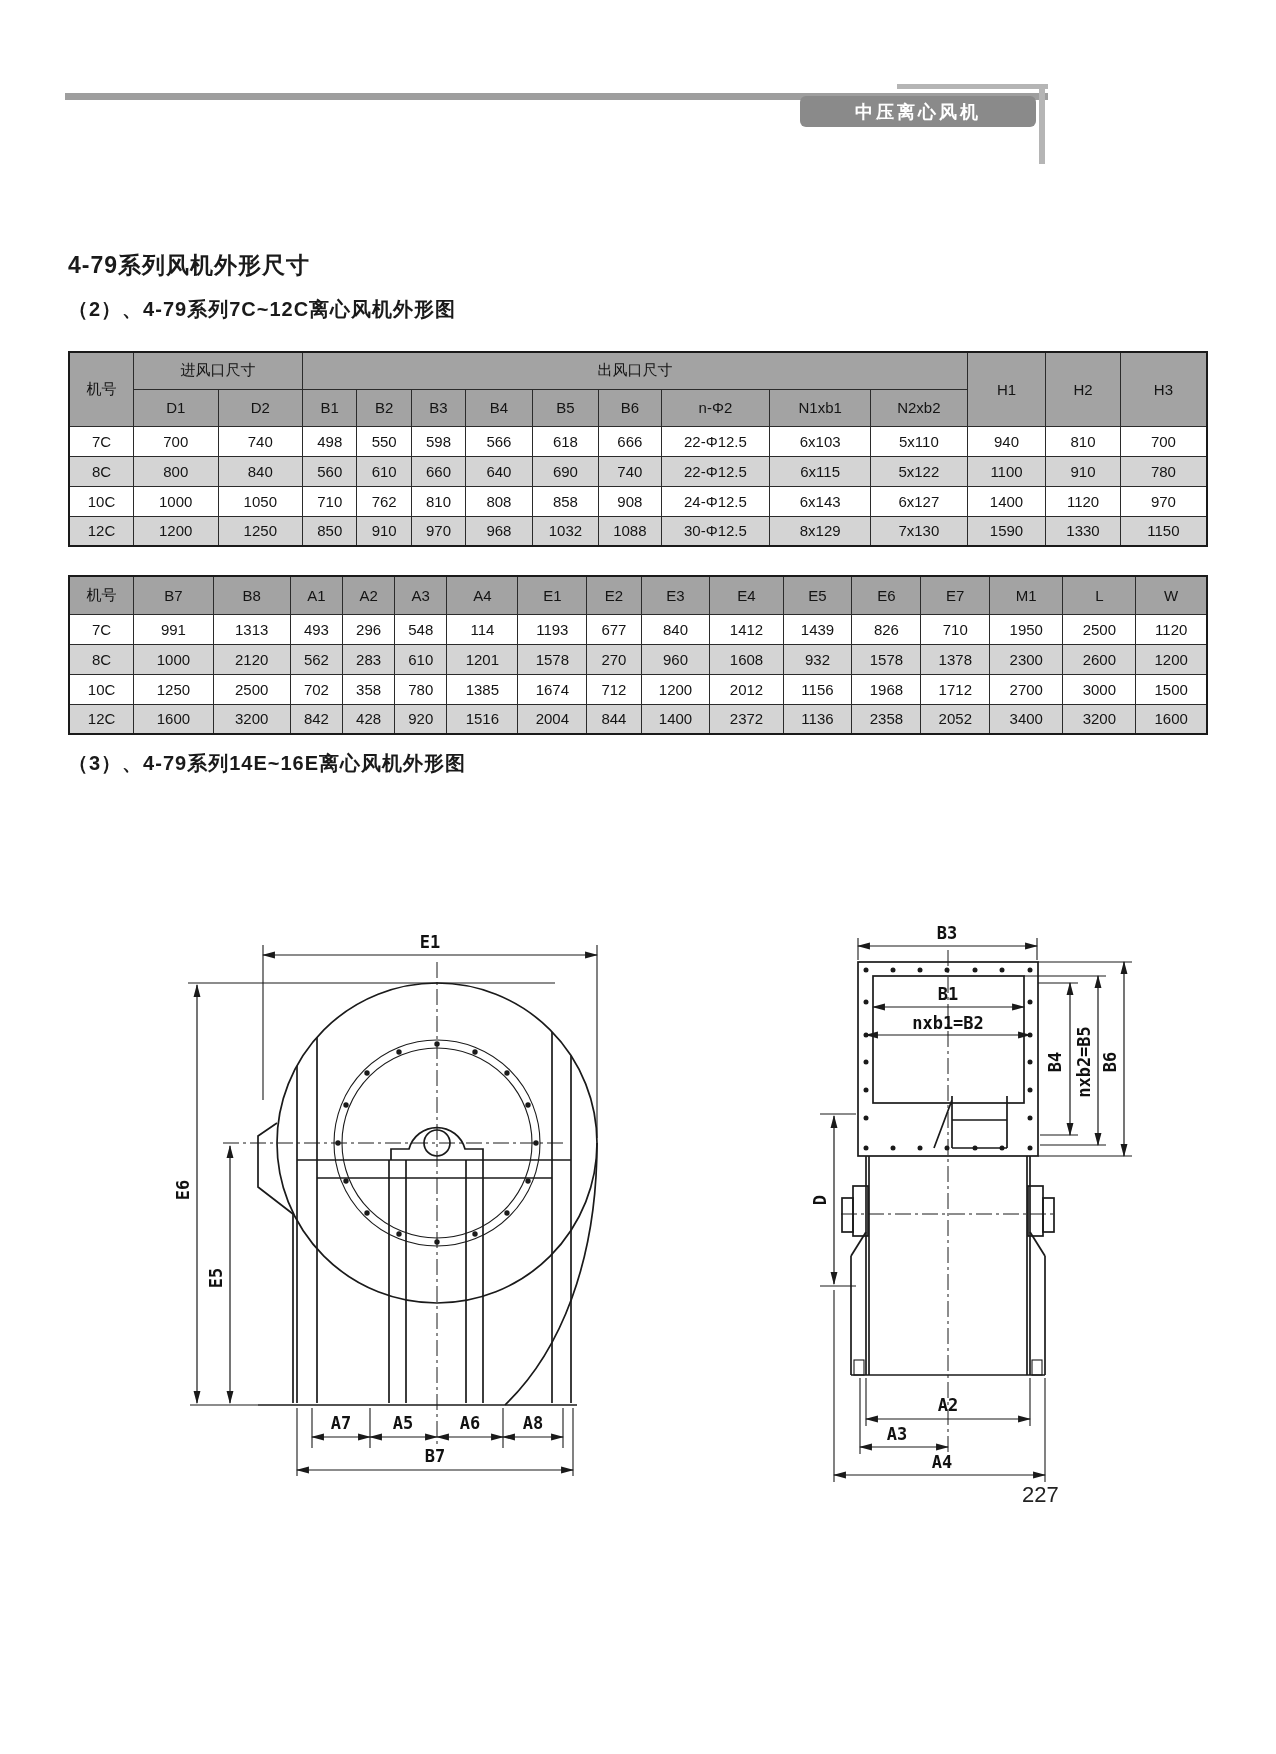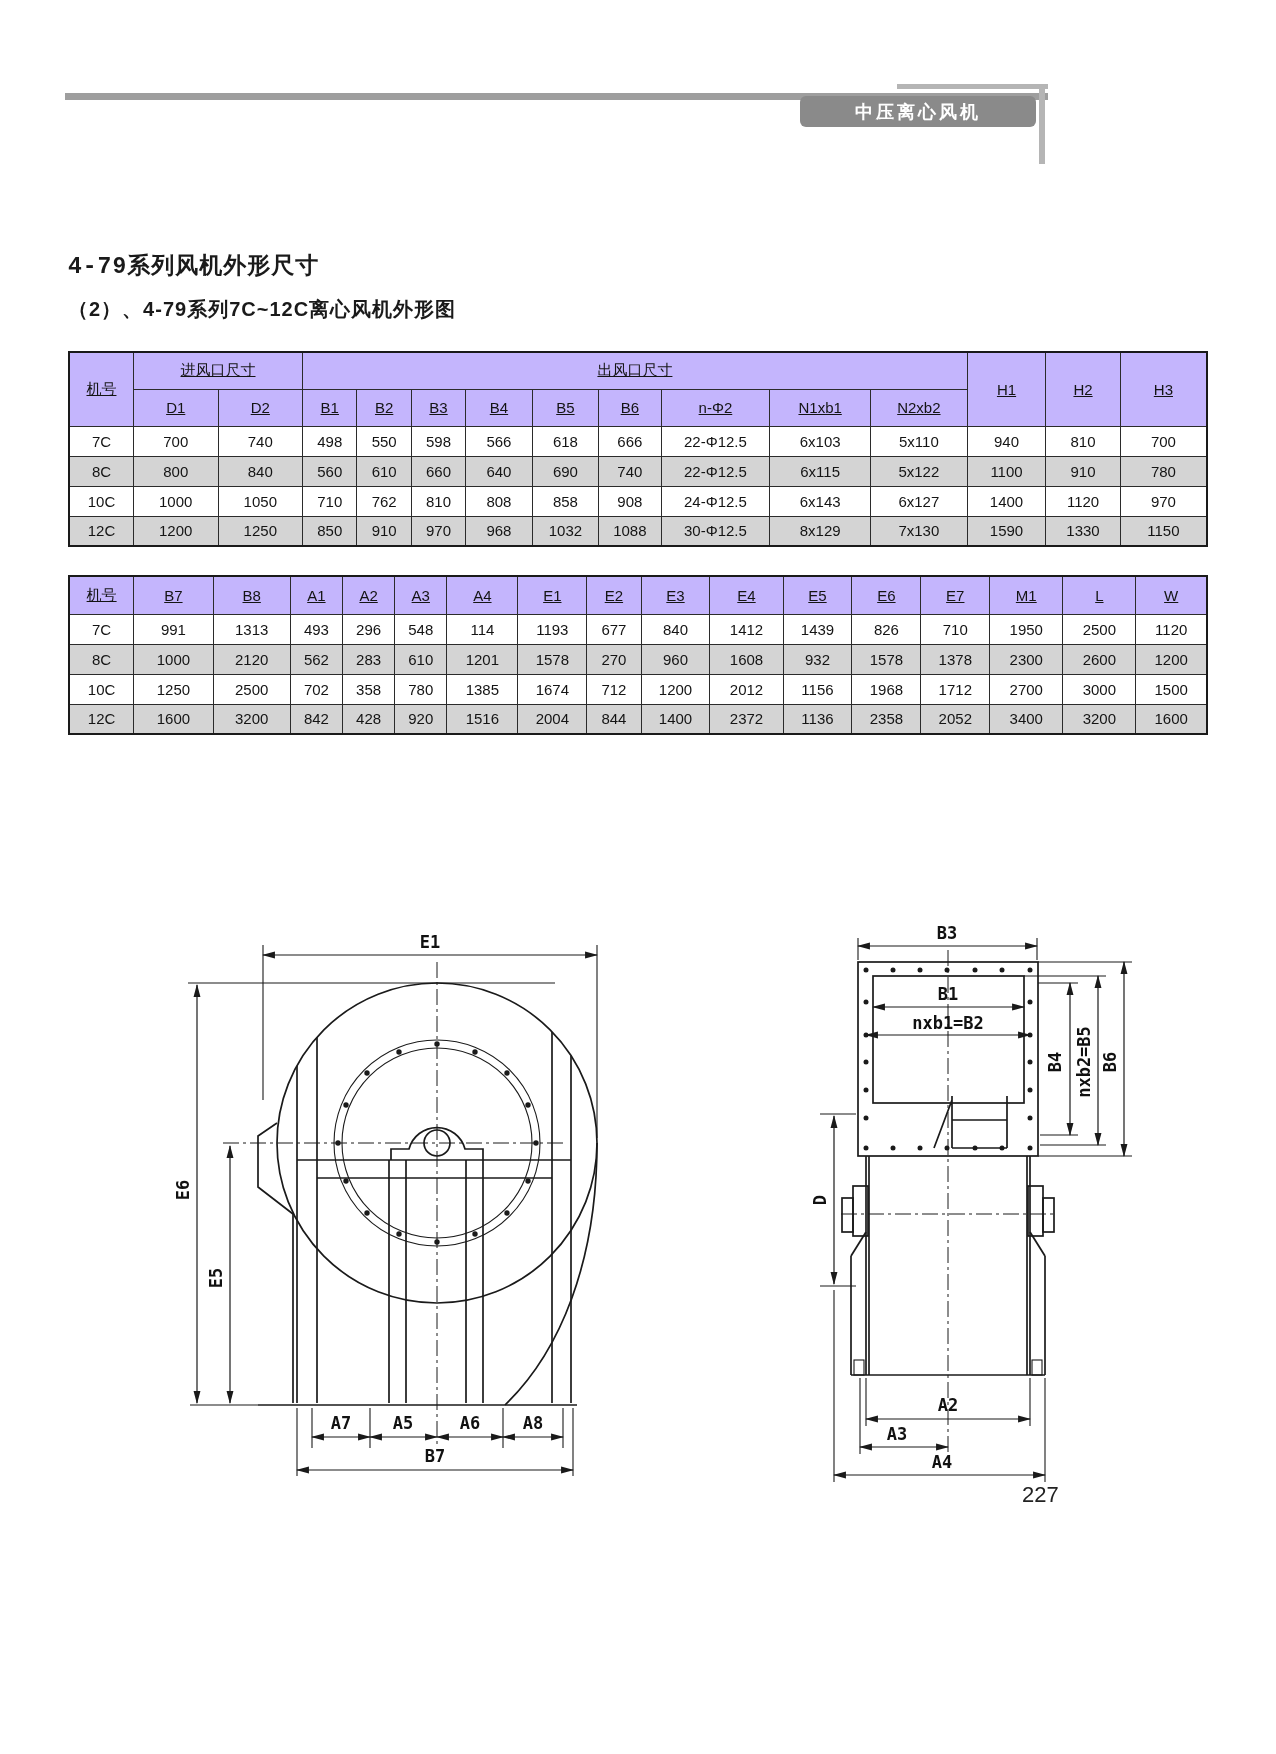--- a/index.html
+++ b/index.html
@@ -9,34 +9,34 @@
   }
   
   .hdr-rule   { position:absolute; left:65px;  top:93px;  width:983px; height:7px;  background:#9e9e9e; }
   .hdr-ftop   { position:absolute; left:897px; top:84px;  width:151px; height:5px;  background:#b5b5b5; }
   .hdr-fright { position:absolute; left:1039px;top:84px;  width:6px;   height:80px; background:#b5b5b5; }
   .hdr-badge  {
     position:absolute; left:800px; top:96px; width:236px; height:31px;
     background:#8a8a8a; border-radius:6px; color:#ffffff; font-size:18px; font-weight:bold;
     letter-spacing:3px; display:flex; align-items:center; justify-content:center;
   }
-  .title    { position:absolute; left:68px; top:250px; font-size:23px; font-weight:bold; letter-spacing:1px;font-family:Liberation Mono, monospace; }
+  .title    { position:absolute; left:68px; top:250px; font-size:23px; font-weight:bold; letter-spacing:1px; }
   .subtitle { position:absolute; left:68px; font-size:20px; letter-spacing:1px;font-weight:bold; }
   .s2 { top:296px; }
   .s3 { top:750px; }
   
   table.dim { position:absolute; left:68px; border-collapse:collapse; table-layout:fixed; width:1140px;
               border:2px solid #1a1a1a; }
   table.t1 { top:351px; }
   table.t2 { top:575px; }
   table.dim th, table.dim td {
     border:1px solid #2b2b2b; text-align:center; vertical-align:middle;
     font-size:15px; font-weight:normal; padding:2px 1px; color:#141414;
   }
-  table.dim thead th { background:#c4b5fd;text-decoration:underline; }
+  table.dim thead th { background:#a3a3a3; }
   table.t1 thead tr { height:37px; }
   table.t1 tbody tr { height:30px; }
   table.t2 thead tr { height:38px; }
   table.t2 tbody tr { height:30px; }
   table.dim tbody tr.alt td { background:#d4d4d4; }
   
   svg.drawing { position:absolute; }
   svg.drawing .obj { stroke:#1a1a1a; stroke-width:1.7; fill:none; }
   svg.drawing .thin{ stroke:#1a1a1a; stroke-width:1.1; fill:none; }
   svg.drawing .dim { stroke:#1a1a1a; stroke-width:1.2; fill:none; }
@@ -285,20 +285,21 @@
           <td>1136</td>
           <td>2358</td>
           <td>2052</td>
           <td>3400</td>
           <td>3200</td>
           <td>1600</td>
         </tr>
       </tbody>
   </table>
 
+  <div class="subtitle s3">（3）、4-79系列14E~16E离心风机外形图</div>
 
   <svg class="drawing" style="left:140px; top:910px;" width="470" height="580" viewBox="140 910 470 580">
     <defs>
       <marker id="ar" viewBox="0 0 12 8" markerWidth="13" markerHeight="9" refX="11" refY="4" orient="auto-start-reverse" markerUnits="userSpaceOnUse">
         <path d="M0,0.8 L12,4 L0,7.2 Z" fill="#1a1a1a"></path>
       </marker>
     </defs>
 
     <g>
       <circle class="obj" cx="437" cy="1143" r="160"></circle>

